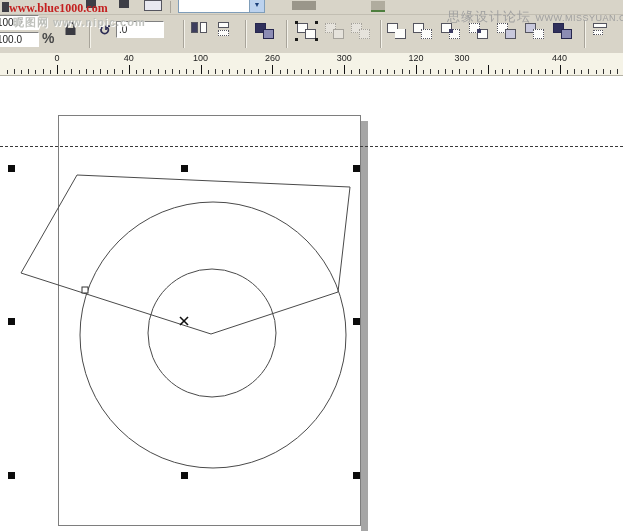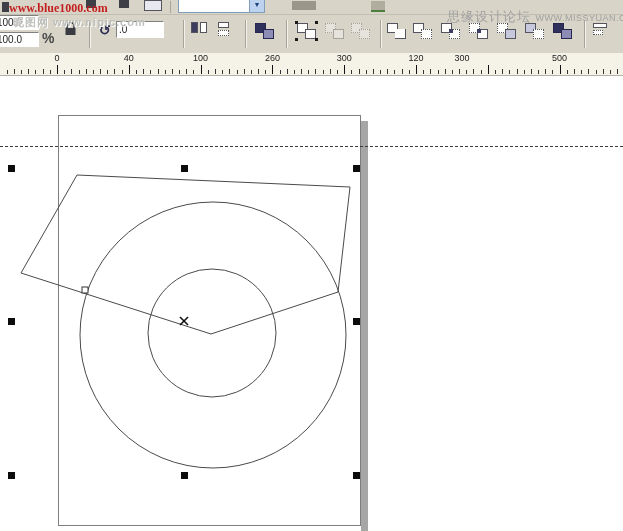--- a/index.html
+++ b/index.html
@@ -275,21 +275,21 @@
       <i class="tick mid" style="left: 602.68px;"></i>
       <i class="tick" style="left: 609.86px;"></i>
       <i class="tick mid" style="left: 617.04px;"></i>
       <span class="rlab" style="left: 57px;">0</span>
       <span class="rlab" style="left: 128.8px;">40</span>
       <span class="rlab" style="left: 200.6px;">100</span>
       <span class="rlab" style="left: 272.4px;">260</span>
       <span class="rlab" style="left: 344.2px;">300</span>
       <span class="rlab" style="left: 416px;">120</span>
       <span class="rlab" style="left: 462px; text-align: center;">300</span>
-      <span class="rlab" style="left: 559.6px;">500</span>
+      <span class="rlab" style="left: 559.6px;">440</span>
     </div>
 
   <div class="canvas">
     <div class="page" style="left: 58px; top: 39px; width: 303px; height: 411px;"></div>
     <div class="pshadow" style="left: 361px; top: 45px; width: 7px; height: 410px;"></div>
     <div class="guide" style="top: 70px;"></div>
     <svg class="shapes" width="623" height="455">
         <polygon points="77,99 350,111 338,216 211,258 21,197" fill="none" stroke="#4a4a4a" stroke-width="1"></polygon>
         <circle cx="213" cy="259" r="133" fill="none" stroke="#4a4a4a" stroke-width="1"></circle>
         <circle cx="212" cy="257" r="64" fill="none" stroke="#4a4a4a" stroke-width="1"></circle>

